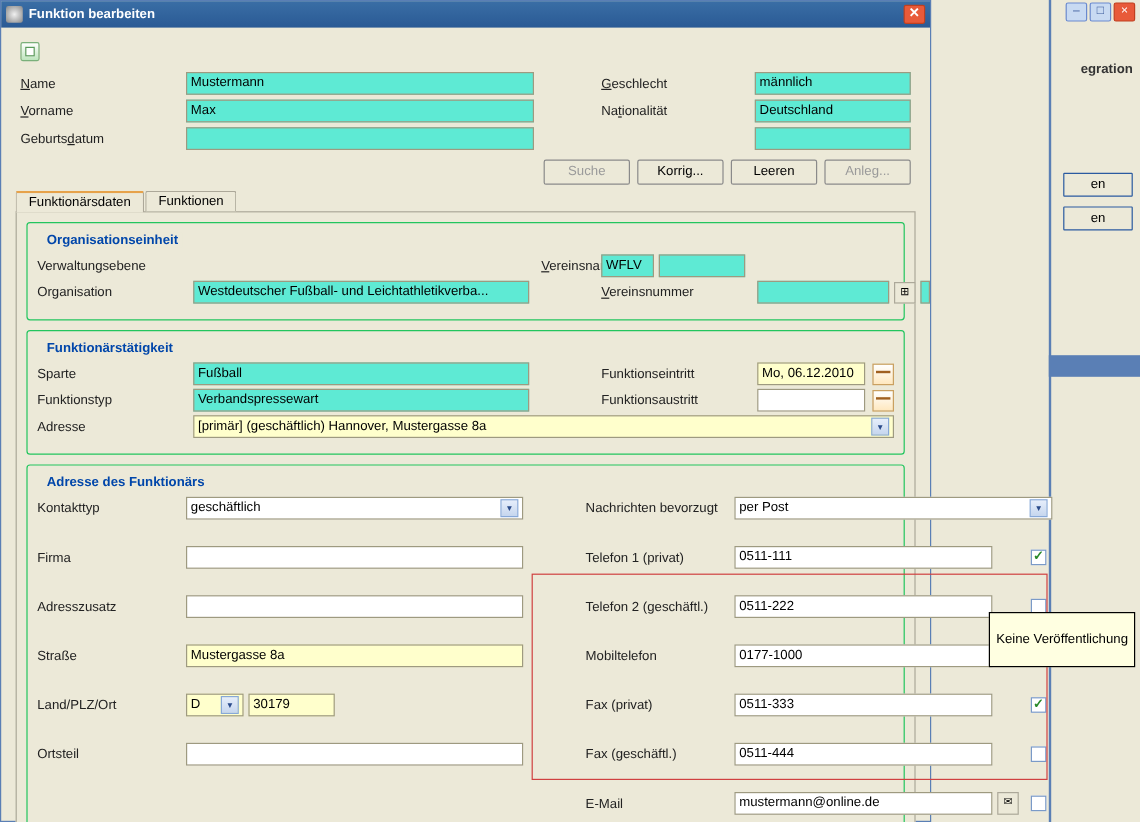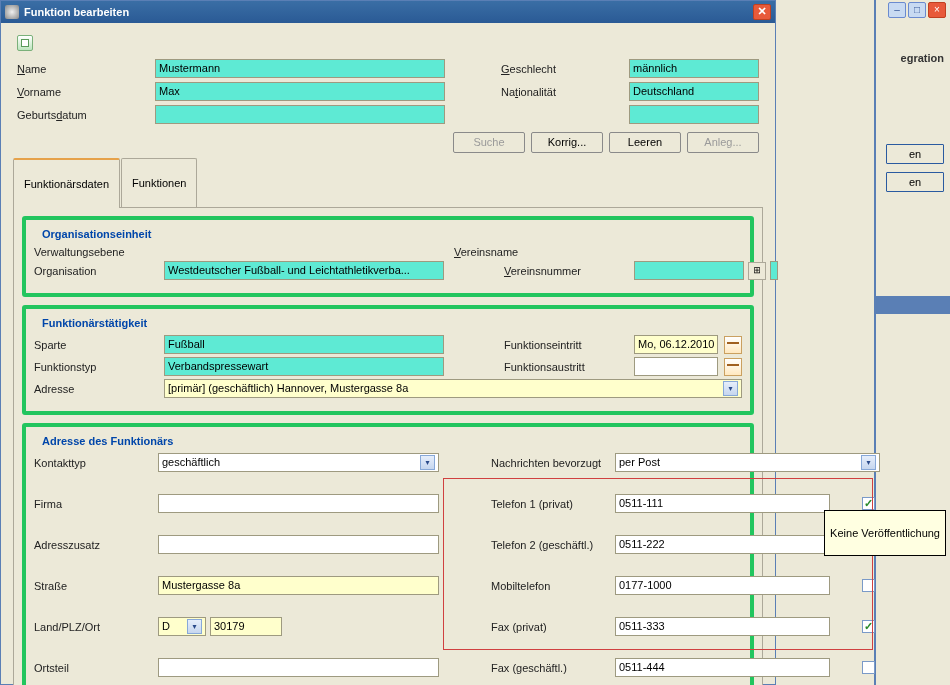--- a/index.html
+++ b/index.html
@@ -37,26 +37,26 @@
 .inp.drop { display: flex; align-items: center; }
 .drop-arrow { margin-left: auto; width: 15px; height: 15px; background: linear-gradient(#e6eefb, #c6d6ee); border: 1px solid #87a8d8; text-align: center; line-height: 13px; font-size: 8px; color: #2a4a8a; cursor: pointer; }
 .inp-row { display: flex; gap: 4px; align-items: center; }
 .btn-row { display: flex; gap: 6px; justify-content: flex-end; padding: 6px 8px 2px; }
 .btn { min-width: 72px; height: 21px; border: 1px solid #8a8a8a; background: #ece9d8; border-radius: 2px; cursor: pointer; text-align: center; line-height: 18px; padding: 0 8px; }
 .btn.disabled { color: #9a9a9a; cursor: default; }
 
 
 .tabs { margin-top: 2px; padding: 0 4px; }
 .tab-strip { display: flex; align-items: flex-end; }
-.tab { padding: 18px 10px; border: 1px solid #aca899; border-bottom: none; background: #ece9d8; margin-right: 1px; border-radius: 2px 2px 0 0; cursor: pointer; position: relative; }
+.tab { padding: 2px 10px; border: 1px solid #aca899; border-bottom: none; background: #ece9d8; margin-right: 1px; border-radius: 2px 2px 0 0; cursor: pointer; position: relative; }
 .tab.active { border-top: 2px solid #e6a24a; top: 1px; }
 .tab-panel { border: 1px solid #aca899; padding: 8px; background: #ece9d8; }
 
 
-.group { border: 4px solid #22c55e; border-radius: 3px; margin-bottom: 8px; padding: 8px 8px 10px; }
+.group { border: 1px solid #22c55e; border-radius: 3px; margin-bottom: 8px; padding: 8px 8px 10px; }
 .group-title { color: #0046aa; font-weight: bold; margin: -16px 0 6px 4px; background: #ece9d8; display: inline-block; padding: 0 4px; }
 .red-box { border: 1px solid #d04040; position: absolute; pointer-events: none; }
 
 .frow { display: grid; grid-template-columns: 120px 280px 40px 120px 1fr; gap: 4px 10px; align-items: center; margin-bottom: 3px; }
 .date-btn { width: 18px; height: 18px; background: linear-gradient(#fff, #ffe8bf); border: 1px solid #caa060; margin-left: 2px; cursor: pointer; position: relative; }
 .date-btn::after { content: ""; position: absolute; left: 2px; right: 2px; top: 5px; height: 2px; background: #a06020; }
 .icon-btn { width: 18px; height: 18px; border: 1px solid #aca899; background: #ece9d8; cursor: pointer; text-align: center; line-height: 15px; font-size: 9px; }
 .cb { width: 13px; height: 13px; border: 1px solid #7a9ac8; background: #fff; text-align: center; line-height: 11px; font-size: 11px; color: #2a8a2a; cursor: pointer; margin-left: 4px; font-weight: bold; }
 
 .addr-grid { display: grid; grid-template-columns: 120px 281px 44px 120px 215px 20px 22px; gap: 22px 4px; align-items: center; }
@@ -119,20 +119,24 @@
         <div class="tab">Funktionen</div>
       </div>
       <div class="tab-panel">
 
         <div class="group">
           <div class="group-title">Organisationseinheit</div>
           <div class="frow">
             <div class="lbl">Verwaltungsebene</div>
             <div></div>
             <div class="lbl"><u>V</u>ereinsname</div>
+            <div class="inp-row">
+              <div class="inp" style="width:44px">WFLV</div>
+              <div class="inp" style="flex:1"></div>
+            </div>
           </div>
           <div class="frow">
             <div class="lbl">Organisation</div>
             <div class="inp">Westdeutscher Fußball- und Leichtathletikverba...</div>
             <div></div>
             <div class="lbl"><u>V</u>ereinsnummer</div>
             <div class="inp-row">
               <div class="inp" style="width:110px"></div>
               <div class="icon-btn">⊞</div>
               <div class="inp" style="flex:1"></div>

